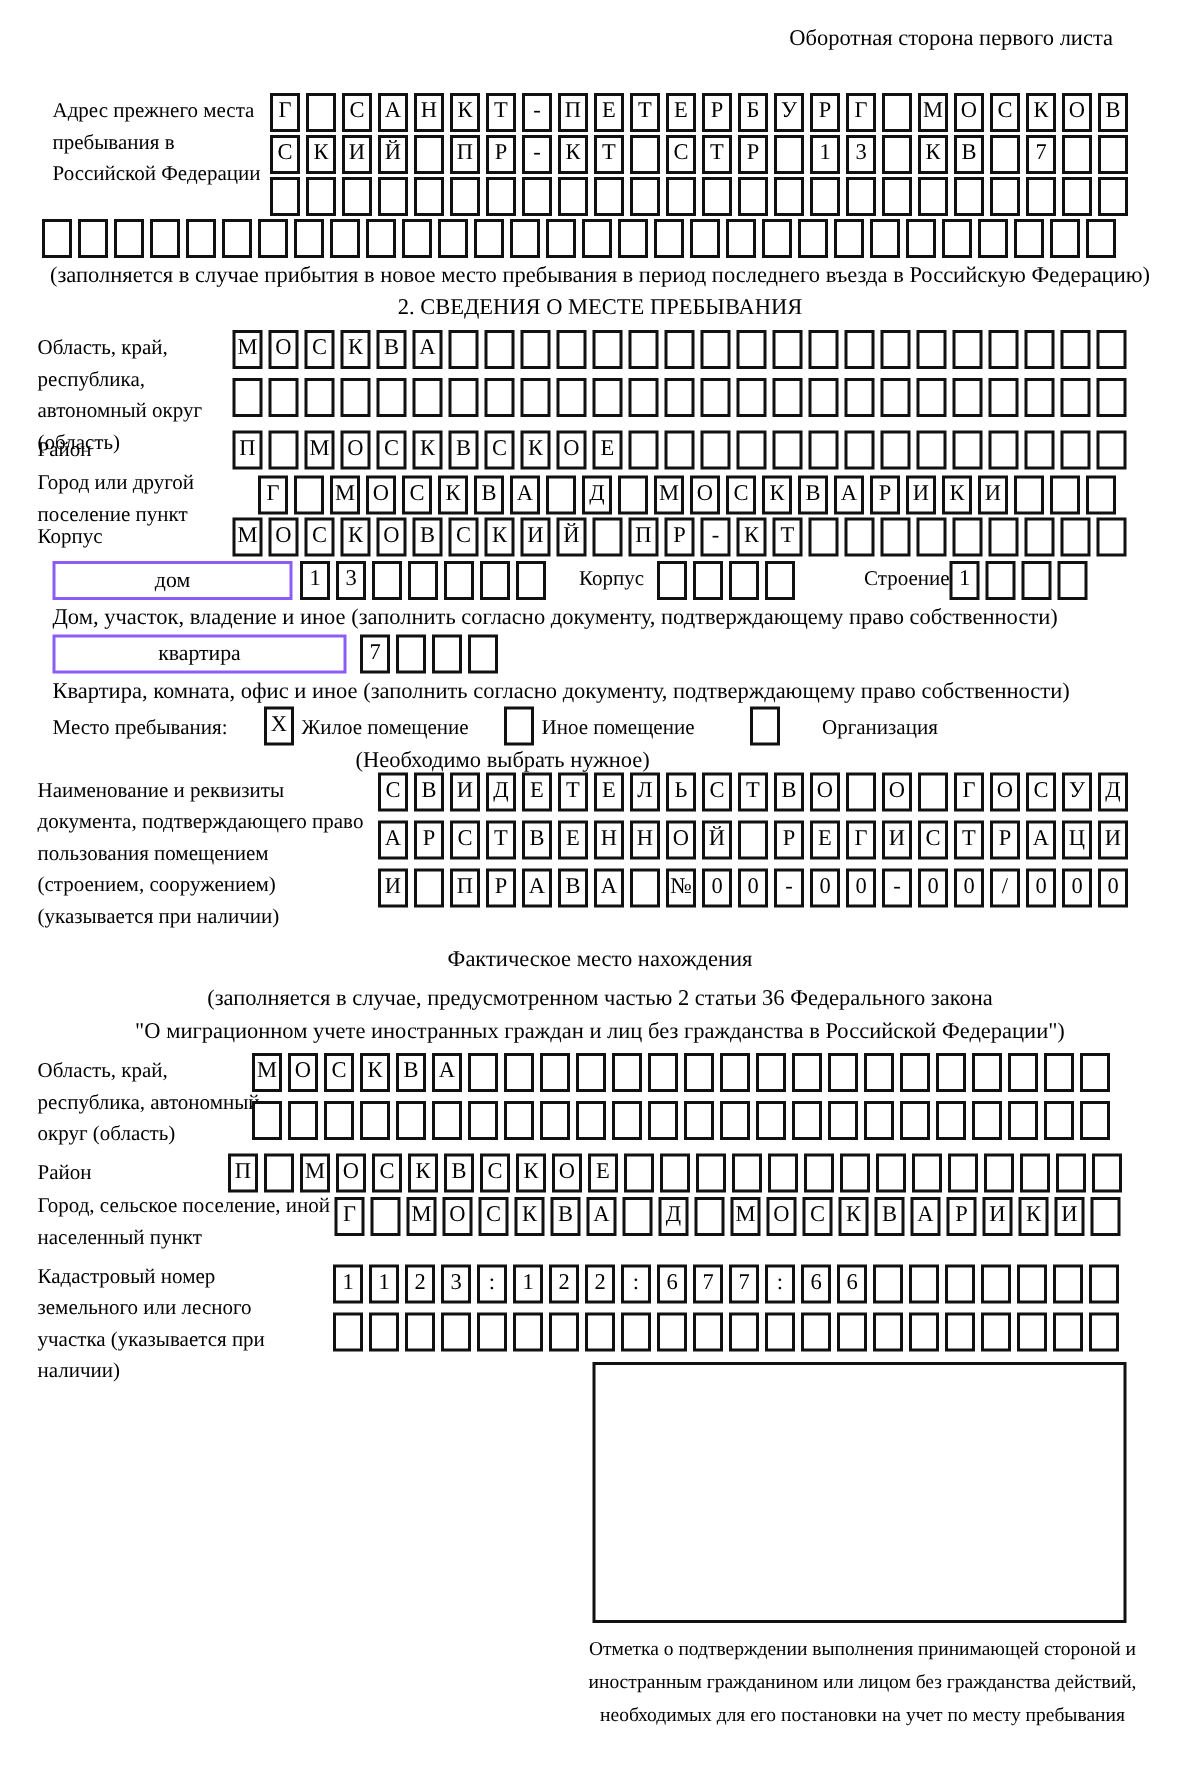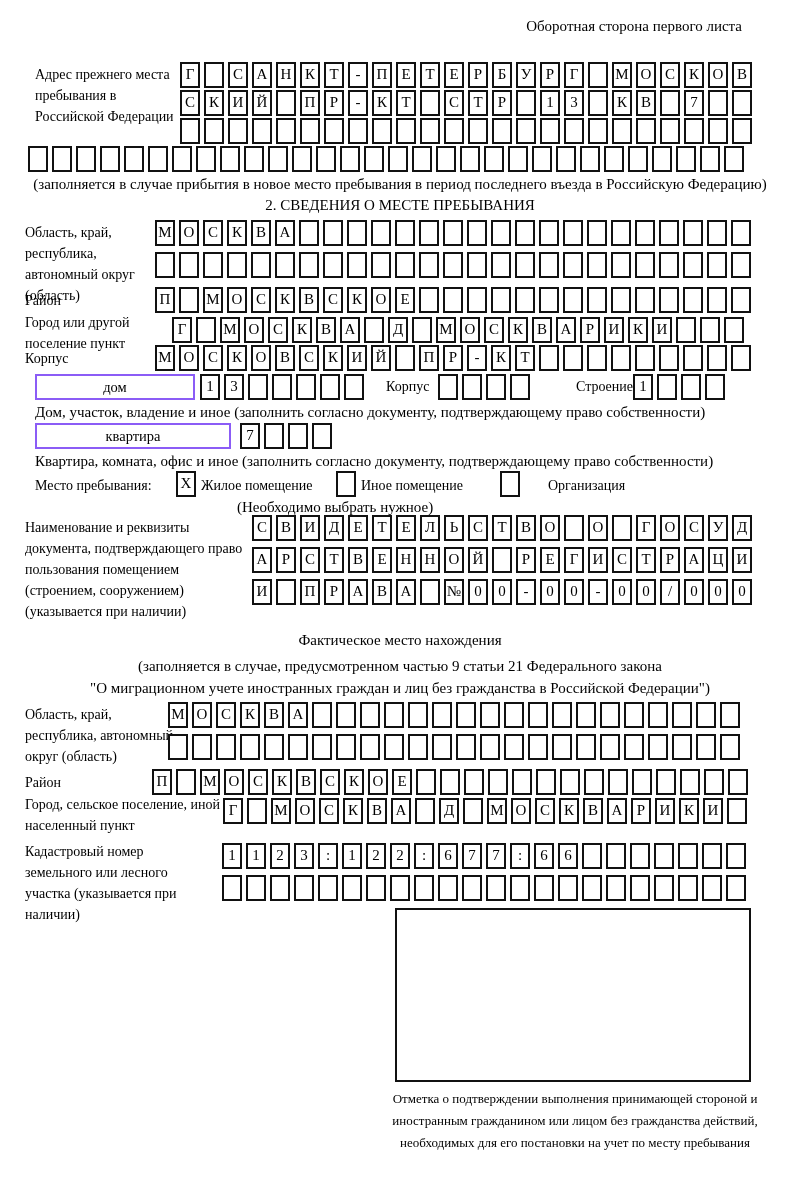--- a/index.html
+++ b/index.html
@@ -75,21 +75,21 @@
 <span class="abs cell" style="left:500px;top:471px;"></span>
 <div class="abs lbl" style="left:548px;top:475px;">Организация</div>
 <div class="abs cap" style="left:237px;top:499px;">(Необходимо выбрать нужное)</div>
 
 <div class="abs lbl" style="left:25px;top:517px;width:220px;">Наименование и реквизиты документа, подтверждающего право пользования помещением (строением, сооружением) (указывается при наличии)</div>
 <div class="abs row" style="left:252px;top:515px;"><span class="cell">С</span><span class="cell">В</span><span class="cell">И</span><span class="cell">Д</span><span class="cell">Е</span><span class="cell">Т</span><span class="cell">Е</span><span class="cell">Л</span><span class="cell">Ь</span><span class="cell">С</span><span class="cell">Т</span><span class="cell">В</span><span class="cell">О</span><span class="cell"></span><span class="cell">О</span><span class="cell"></span><span class="cell">Г</span><span class="cell">О</span><span class="cell">С</span><span class="cell">У</span><span class="cell">Д</span></div>
 <div class="abs row" style="left:252px;top:547px;"><span class="cell">А</span><span class="cell">Р</span><span class="cell">С</span><span class="cell">Т</span><span class="cell">В</span><span class="cell">Е</span><span class="cell">Н</span><span class="cell">Н</span><span class="cell">О</span><span class="cell">Й</span><span class="cell"></span><span class="cell">Р</span><span class="cell">Е</span><span class="cell">Г</span><span class="cell">И</span><span class="cell">С</span><span class="cell">Т</span><span class="cell">Р</span><span class="cell">А</span><span class="cell">Ц</span><span class="cell">И</span></div>
 <div class="abs row" style="left:252px;top:579px;"><span class="cell">И</span><span class="cell"></span><span class="cell">П</span><span class="cell">Р</span><span class="cell">А</span><span class="cell">В</span><span class="cell">А</span><span class="cell"></span><span class="cell">№</span><span class="cell">0</span><span class="cell">0</span><span class="cell">-</span><span class="cell">0</span><span class="cell">0</span><span class="cell">-</span><span class="cell">0</span><span class="cell">0</span><span class="cell">/</span><span class="cell">0</span><span class="cell">0</span><span class="cell">0</span></div>
 
 <div class="abs title ctr" style="top:632px;">Фактическое место нахождения</div>
-<div class="abs cap ctr" style="top:658px;">(заполняется в случае, предусмотренном частью 9 статьи 21 Федерального закона</div>
+<div class="abs cap ctr" style="top:658px;">(заполняется в случае, предусмотренном частью 2 статьи 36 Федерального закона</div>
 <div class="abs cap ctr" style="top:680px;">"О миграционном учете иностранных граждан и лиц без гражданства в Российской Федерации")</div>
 
 <div class="abs lbl" style="left:25px;top:704px;width:150px;">Область, край, республика, автономный округ (область)</div>
 <div class="abs row" style="left:168px;top:702px;"><span class="cell">М</span><span class="cell">О</span><span class="cell">С</span><span class="cell">К</span><span class="cell">В</span><span class="cell">А</span><span class="cell"></span><span class="cell"></span><span class="cell"></span><span class="cell"></span><span class="cell"></span><span class="cell"></span><span class="cell"></span><span class="cell"></span><span class="cell"></span><span class="cell"></span><span class="cell"></span><span class="cell"></span><span class="cell"></span><span class="cell"></span><span class="cell"></span><span class="cell"></span><span class="cell"></span><span class="cell"></span></div>
 <div class="abs row" style="left:168px;top:734px;"><span class="cell"></span><span class="cell"></span><span class="cell"></span><span class="cell"></span><span class="cell"></span><span class="cell"></span><span class="cell"></span><span class="cell"></span><span class="cell"></span><span class="cell"></span><span class="cell"></span><span class="cell"></span><span class="cell"></span><span class="cell"></span><span class="cell"></span><span class="cell"></span><span class="cell"></span><span class="cell"></span><span class="cell"></span><span class="cell"></span><span class="cell"></span><span class="cell"></span><span class="cell"></span><span class="cell"></span></div>
 
 <div class="abs lbl" style="left:25px;top:772px;">Район</div>
 <div class="abs row" style="left:152px;top:769px;"><span class="cell">П</span><span class="cell"></span><span class="cell">М</span><span class="cell">О</span><span class="cell">С</span><span class="cell">К</span><span class="cell">В</span><span class="cell">С</span><span class="cell">К</span><span class="cell">О</span><span class="cell">Е</span><span class="cell"></span><span class="cell"></span><span class="cell"></span><span class="cell"></span><span class="cell"></span><span class="cell"></span><span class="cell"></span><span class="cell"></span><span class="cell"></span><span class="cell"></span><span class="cell"></span><span class="cell"></span><span class="cell"></span><span class="cell"></span></div>
 
 <div class="abs lbl" style="left:25px;top:794px;width:200px;">Город, сельское поселение, иной населенный пункт</div>

